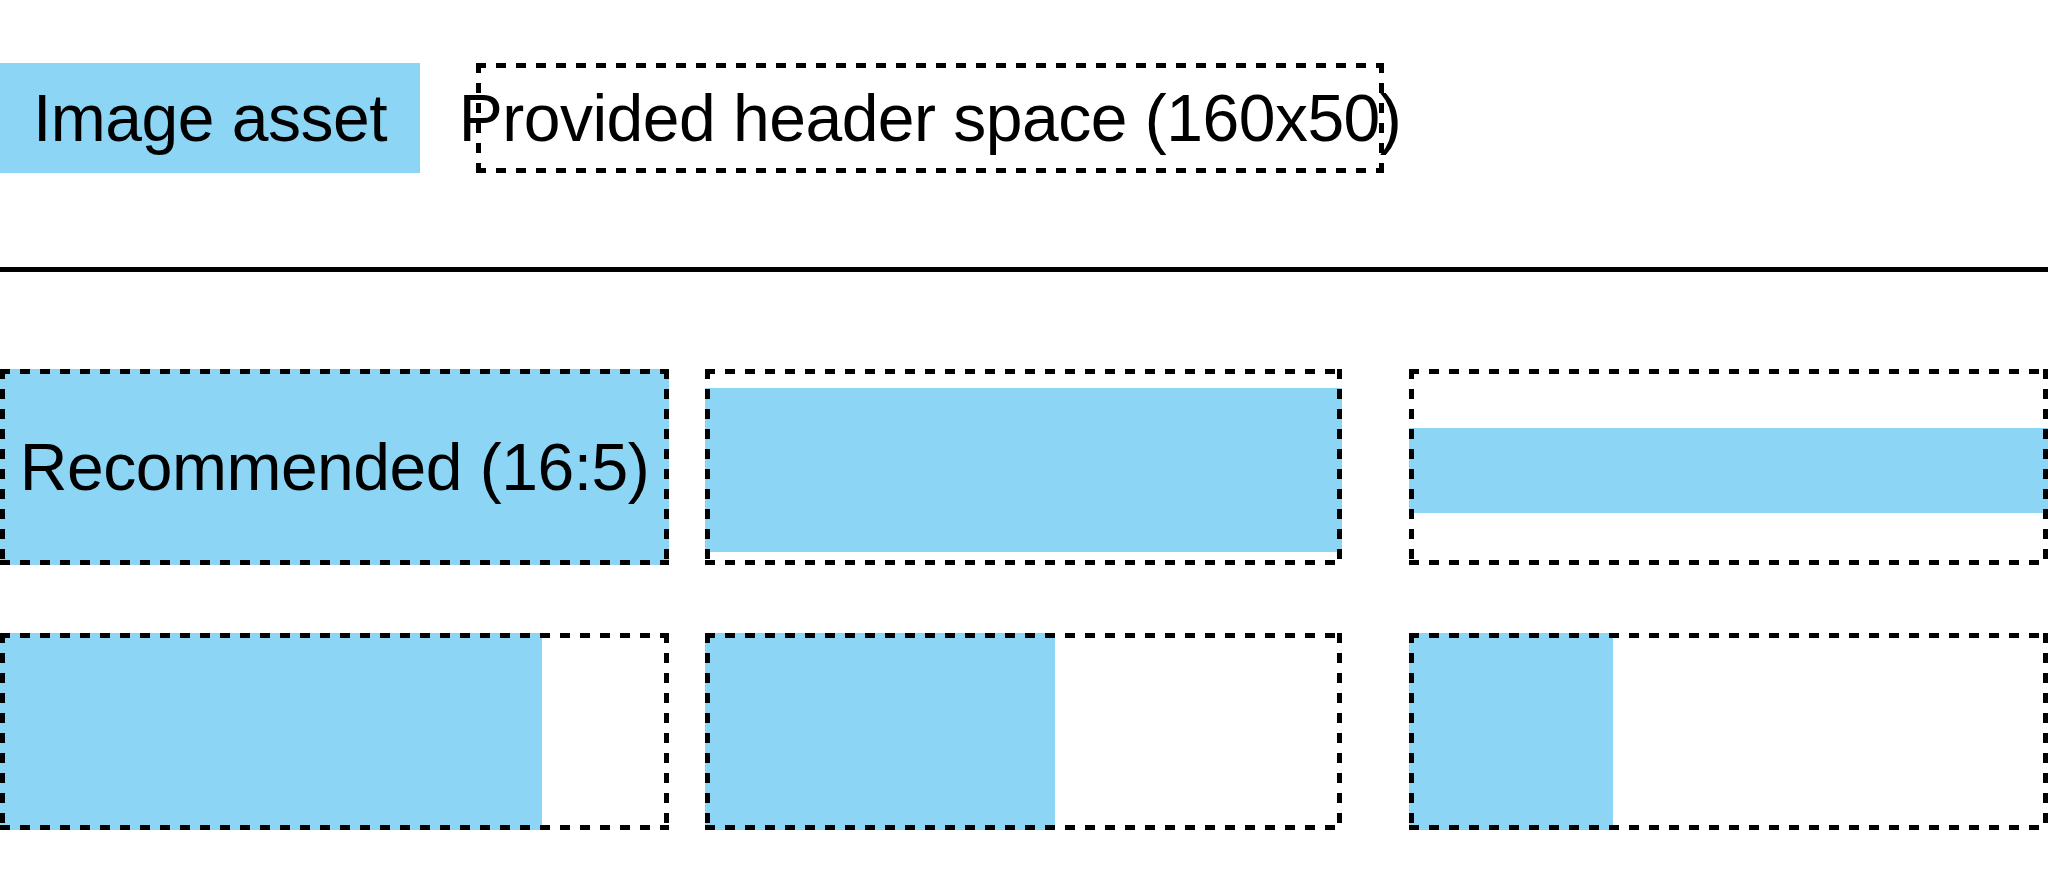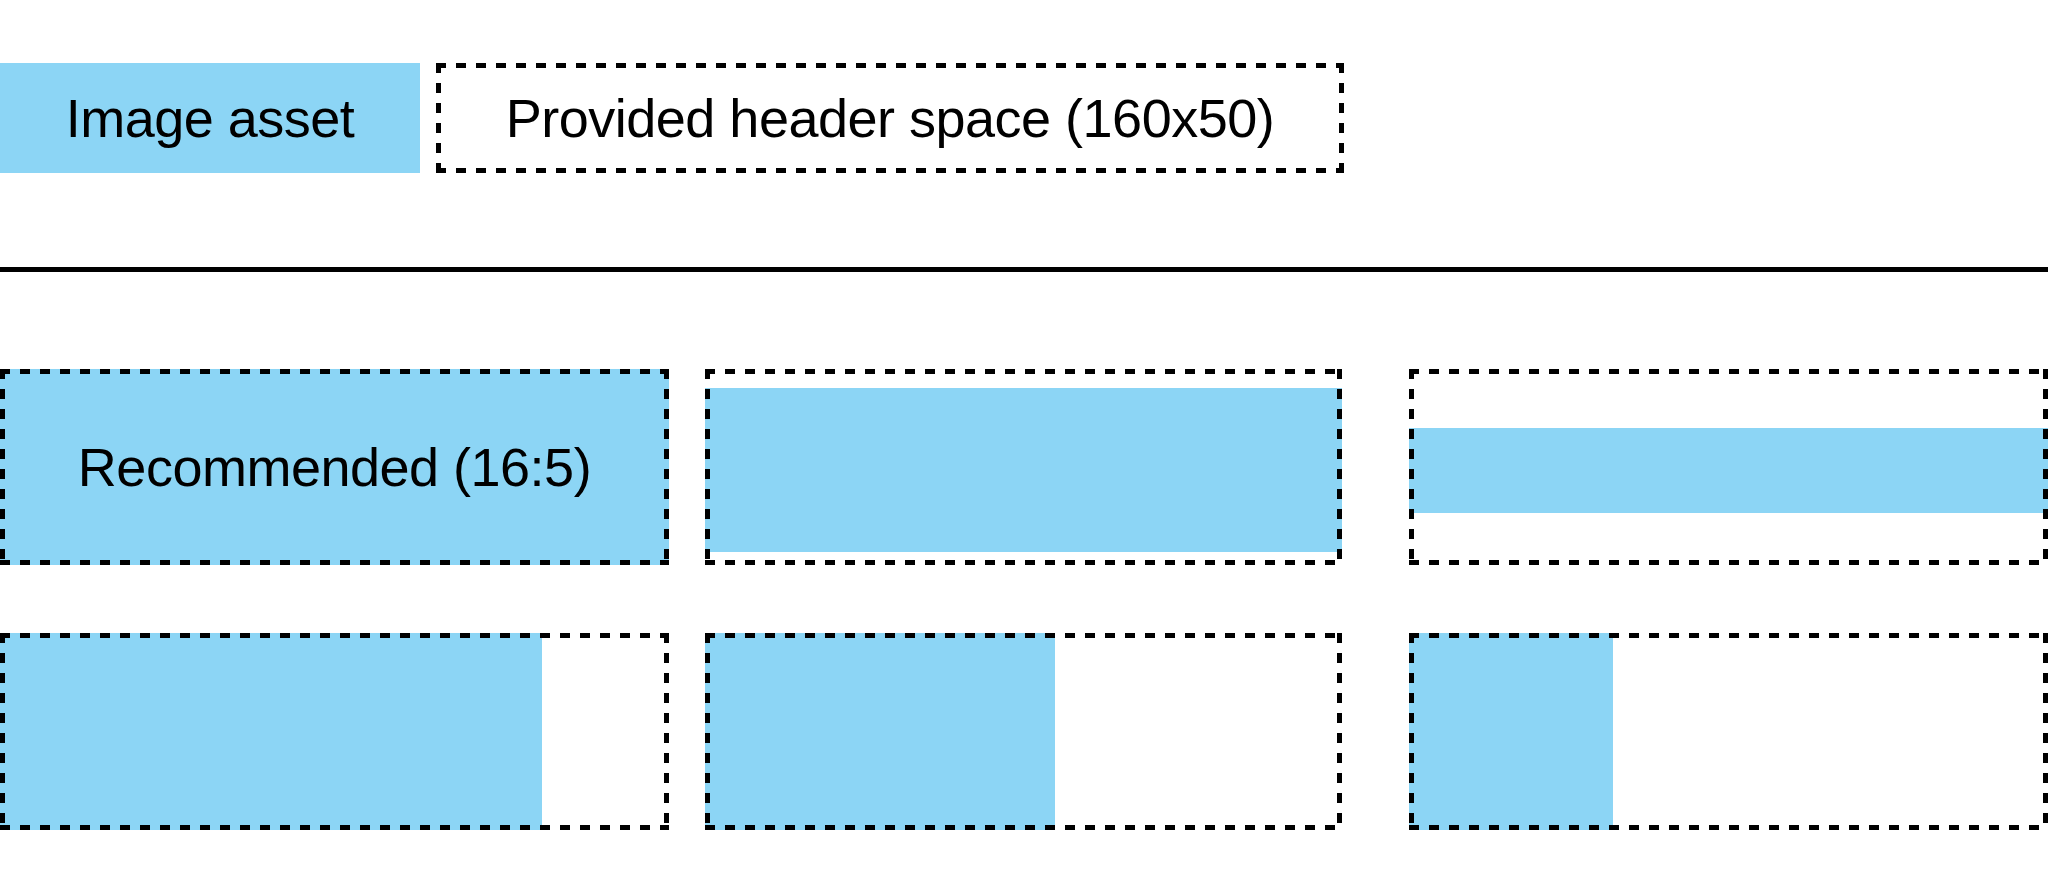--- a/index.html
+++ b/index.html
@@ -25,25 +25,25 @@
   .e.b{left:0;right:0;bottom:0;height:5px;
        background:repeating-linear-gradient(to right,var(--ink,#000) 0 10px,transparent 10px 20px);}
   .e.l{top:0;bottom:0;left:0;width:5px;
        background:repeating-linear-gradient(to bottom,var(--ink,#000) 0 10px,transparent 10px 20px);}
   .e.r{top:0;bottom:0;right:0;width:5px;
        background:repeating-linear-gradient(to bottom,var(--ink,#000) 0 10px,transparent 10px 20px);}
   .fill{position:absolute;z-index:1;background:var(--blue,#8CD5F5);}
   .box-label{
     position:absolute;inset:0;z-index:3;
     display:flex;align-items:center;justify-content:center;
-    font-size:54px;font-weight:500;letter-spacing:-0.5px;white-space:nowrap;
+    font-size:66px;font-weight:500;letter-spacing:-0.5px;white-space:nowrap;
   }
   .swatch .box-label{position:static;inset:auto;}
   
-  .legend-box{left:436px;top:63px;width:908px;height:110px;}
+  .legend-box{left:476px;top:63px;width:908px;height:110px;}
   
   .divider{position:absolute;left:0;top:267px;width:2048px;height:5px;background:var(--ink,#000);}
   
   .r1{top:369px;height:196px;}
   .r2{top:633px;height:197px;}
   .c1{left:0;width:669px;}
   .c2{left:705px;width:637px;}
   .c3{left:1409px;width:639px;}
 </style>
 </head>

